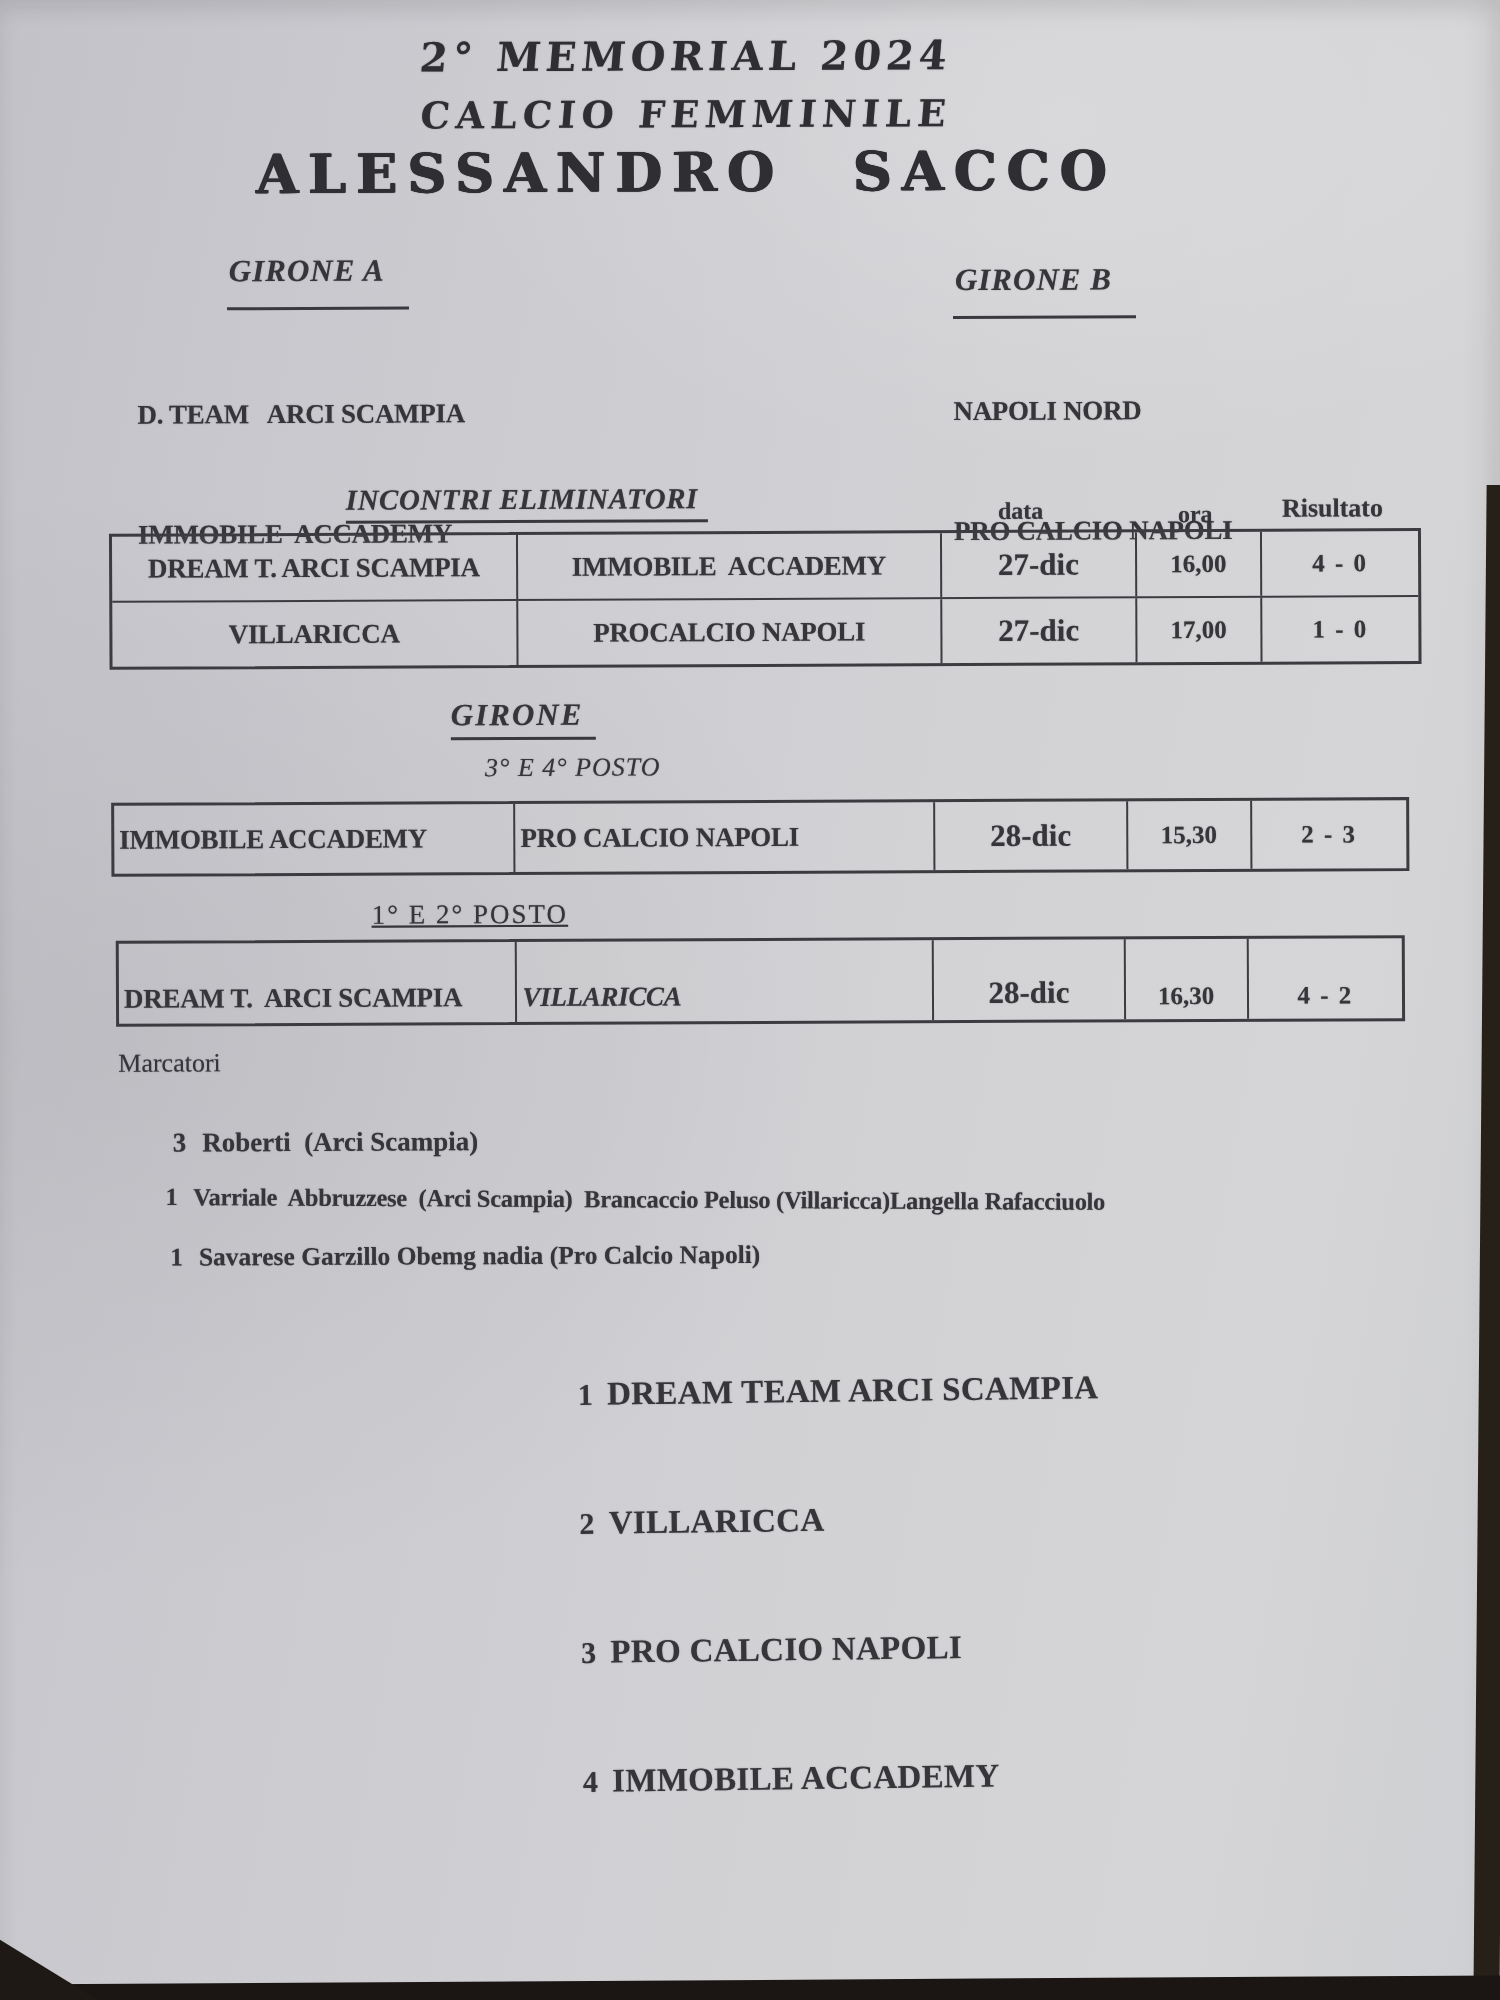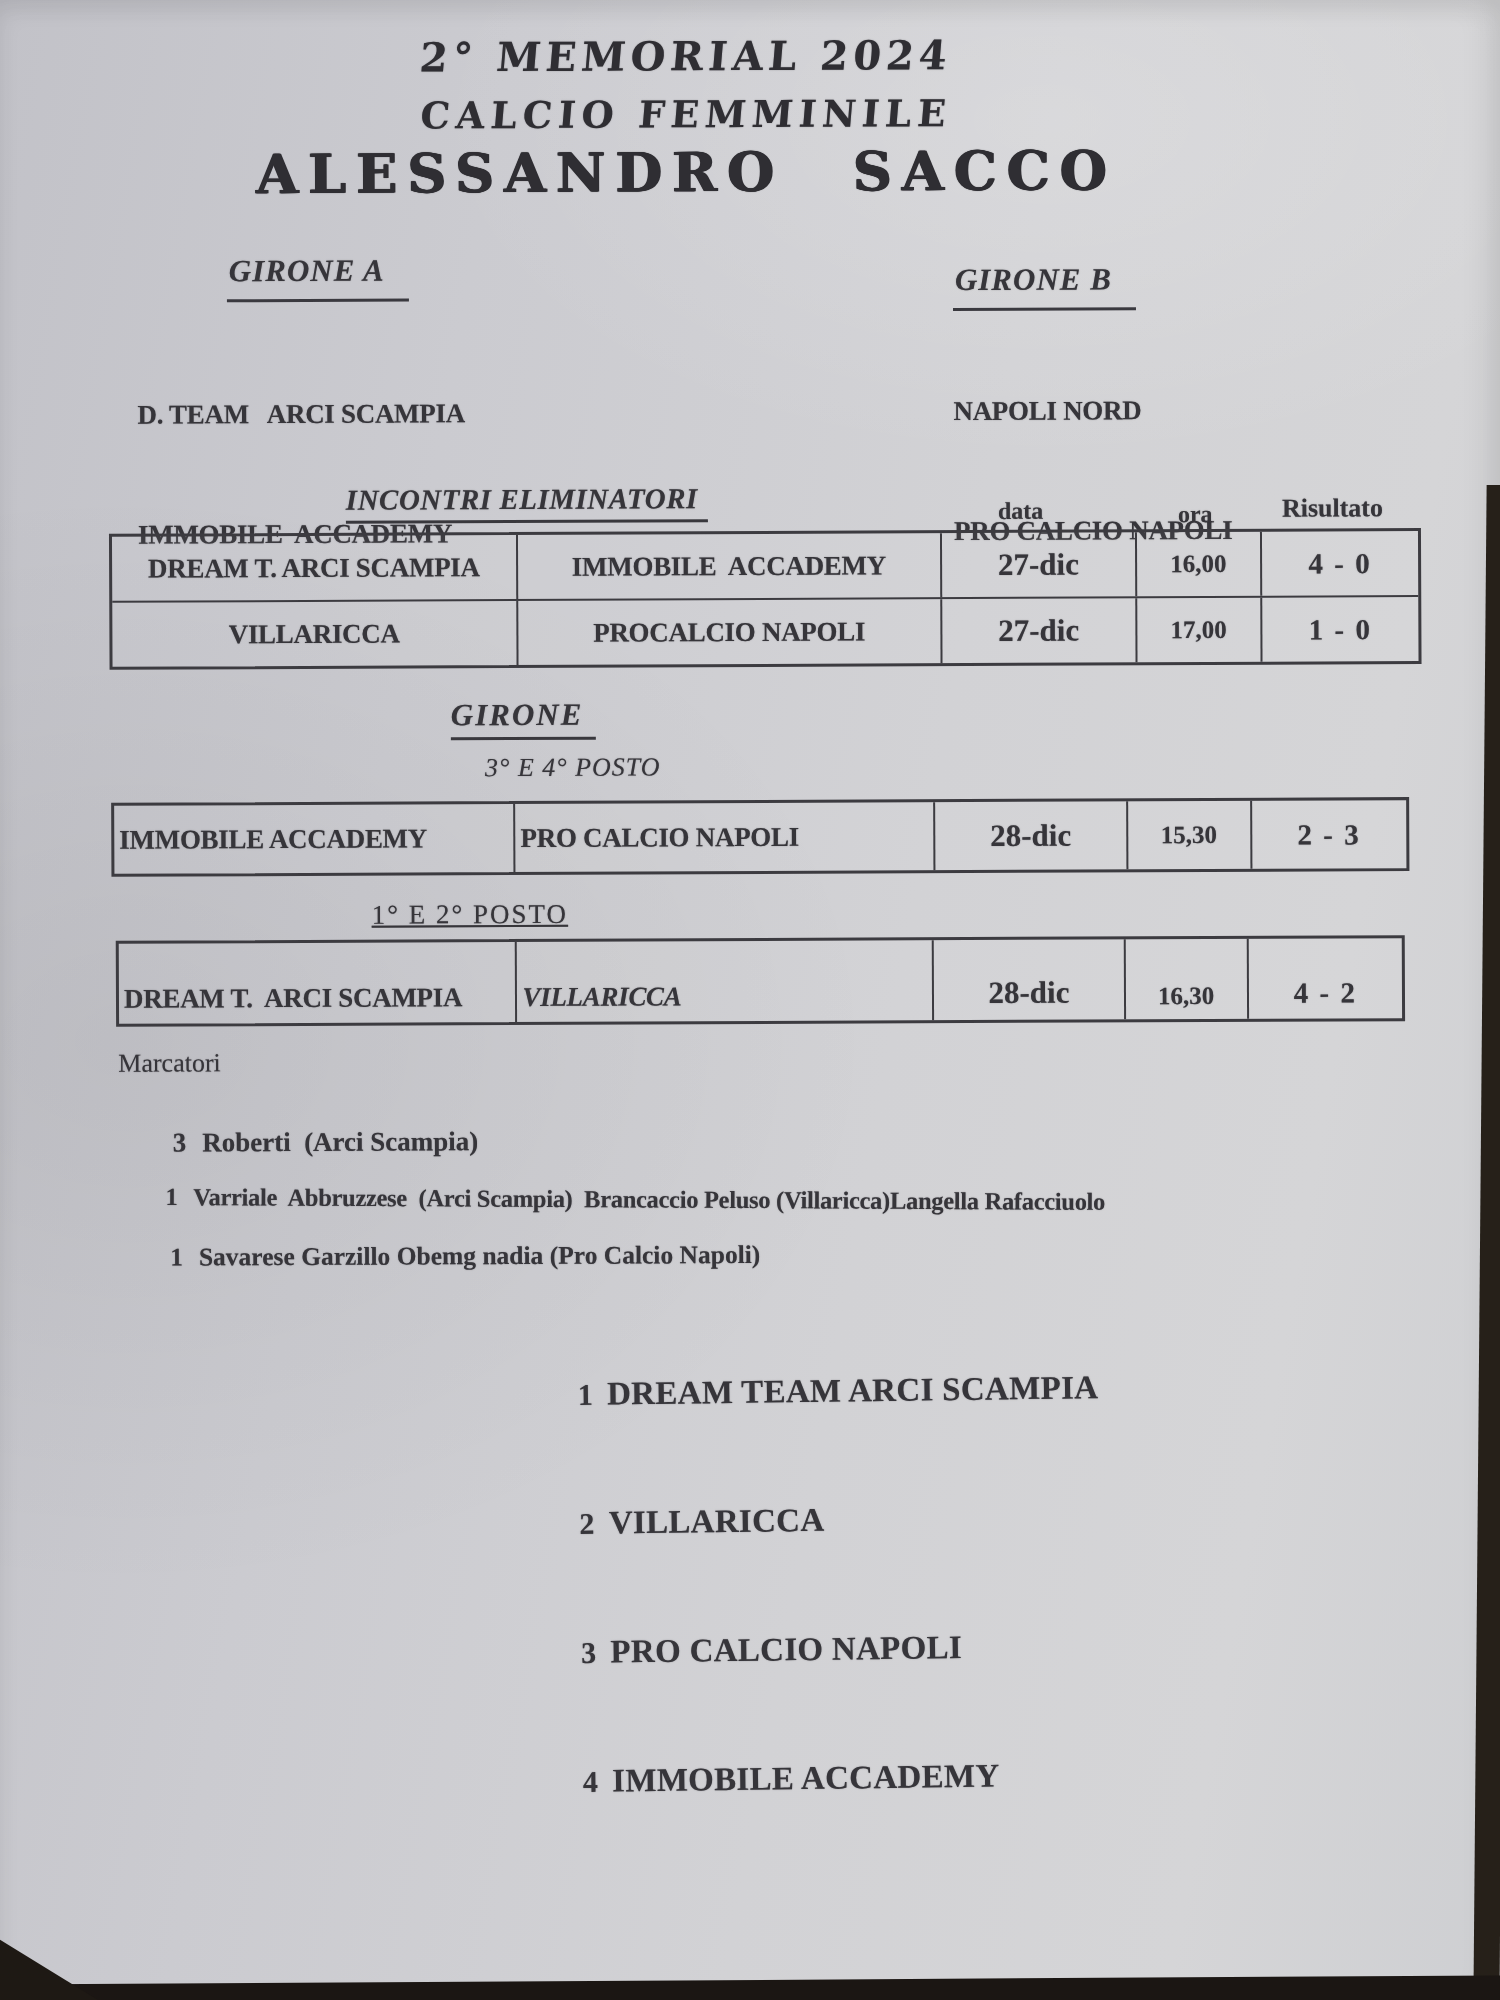--- a/index.html
+++ b/index.html
@@ -24,21 +24,21 @@
   
   .title{position:absolute;left:0;width:1380px;text-align:center;
     font-family:"DejaVu Serif", serif;font-weight:bold;color:#2f2e33;}
   .t1line{top:32px;font-size:40px;letter-spacing:5px;transform:skewX(-5deg);}
   .t2line{top:92px;font-size:37px;letter-spacing:6px;transform:skewX(-5deg);}
   .t3line{top:140px;font-size:54px;letter-spacing:10px;word-spacing:40px;
     text-shadow:1px 0 0 currentColor,-0.6px 0 0 currentColor,0 0 1.4px rgba(0,0,0,.45);}
 
   
   .girone-label{position:absolute;font-style:italic;font-weight:bold;font-size:31px;
-    border-bottom:3px solid #3a393f;padding:0 24px 10px 2px;letter-spacing:1px;}
+    border-bottom:3px solid #3a393f;padding:0 24px 18px 2px;letter-spacing:1px;}
   .ga{left:230px;top:251px;}
   .gb{left:956px;top:251px;margin-top:12px;}
   .teamlist{position:absolute;font-weight:bold;font-size:27px;line-height:40px;white-space:pre;letter-spacing:-0.3px;}
   .ga-teams{left:140px;top:312px;}
   .gb-teams{left:956px;top:312px;}
 
   
   .elim-heading{position:absolute;left:348px;top:482px;font-size:29px;font-weight:bold;
     font-style:italic;border-bottom:3.5px solid #39383d;padding:0 10px 4px 0;letter-spacing:0.5px;}
   .colhdr{position:absolute;font-weight:bold;}
@@ -49,21 +49,21 @@
   
   .match-table{position:absolute;border:3px solid #3c3b40;background:rgba(255,255,255,0.04);}
   .match-row{display:grid;grid-template-columns:30.9% 32.5% 14.9% 9.6% 1fr;}
   .match-row + .match-row{border-top:2.5px solid #3c3b40;}
   .cell{display:flex;align-items:center;justify-content:center;
     border-left:2.5px solid #3c3b40;font-weight:bold;overflow:hidden;white-space:pre;}
   .cell:first-child{border-left:none;}
   .cell-team{font-size:27px;letter-spacing:-0.3px;}
   .cell-date{font-size:31px;}
   .cell-time{font-size:25px;}
-  .cell-res{font-size:29px;letter-spacing:2px;}
+  .cell-res{font-size:25px;letter-spacing:2px;}
   .align-left{justify-content:flex-start;padding-left:5px;}
   .ital{font-style:italic;}
   .t1{left:111px;top:531px;width:1306px;}
   .t1 .match-row{height:64px;}
   .t2{left:112px;top:800px;width:1292px;}
   .t2 .match-row{height:68px;}
   .t3{left:116px;top:938px;width:1283px;}
   .t3 .match-row{height:80px;}
   .t3 .cell{align-items:flex-end;padding-bottom:9px;}
 

